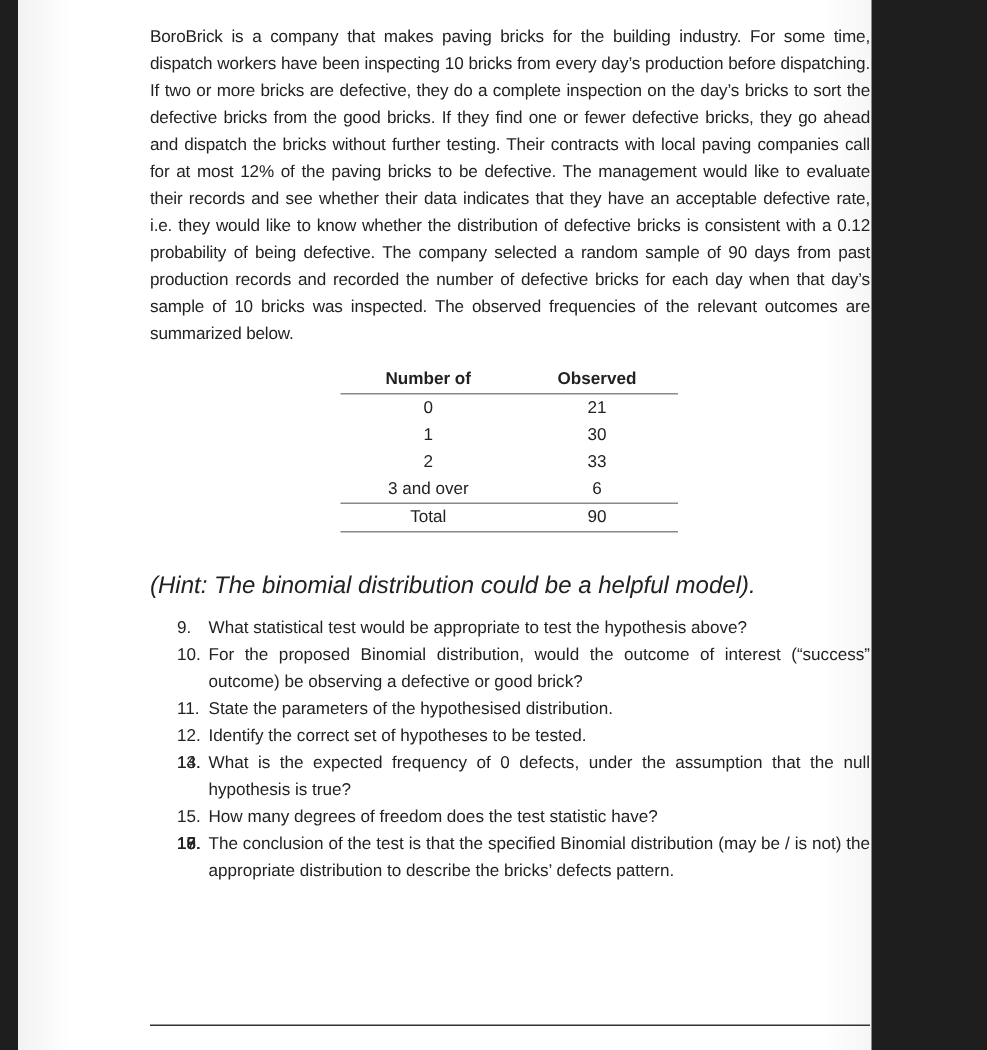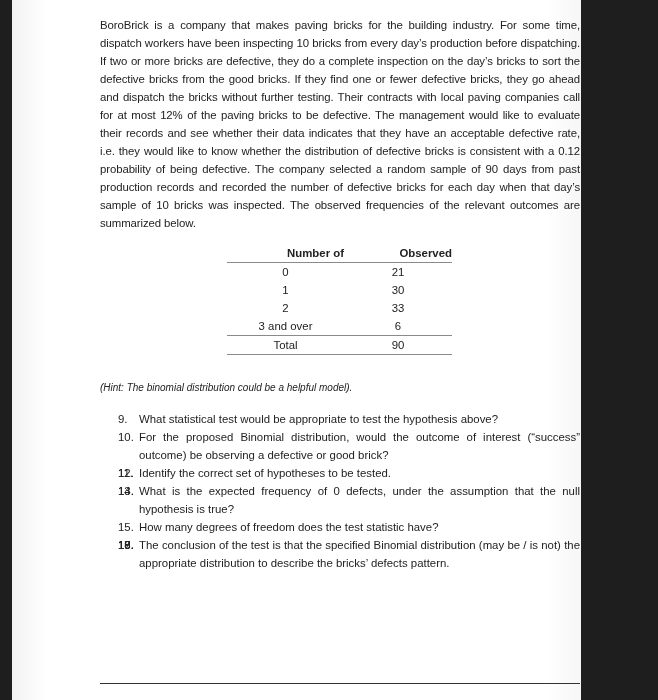--- a/index.html
+++ b/index.html
@@ -16,27 +16,27 @@
   }
   .body-text {
     position: absolute; left: 88px; top: 16px; width: 480px;
     font-size: 11.4px; line-height: 18px; text-align: justify;
     letter-spacing: -0.1px;
   }
   .table-wrap {
     position: absolute; left: 215px; top: 244px; width: 225px;
   }
   table { border-collapse: collapse; width: 100%; font-size: 11.4px; }
-  th { font-weight: bold; line-height: 18px; padding: 0; text-align: right; vertical-align: bottom; }
+  th { font-weight: bold; line-height: 18px; padding: 0; text-align: center; vertical-align: bottom; }
   td { line-height: 18px; padding: 0; text-align: center; }
   thead tr:last-child th { border-bottom: 1.5px solid #8a8a8a; }
   tr.last-data td { border-bottom: 1.5px solid #8a8a8a; }
   tr.total td { border-bottom: 1.5px solid #8a8a8a; }
   .hint {
-    position: absolute; left: 88px; top: 382px; font-size: 10px; font-style: italic;
+    position: absolute; left: 88px; top: 382px; font-size: 16px; font-style: italic;
   }
   ol.questions {
     position: absolute; left: 106px; top: 410px; width: 462px;
     margin: 0; padding: 0; list-style: none;
     font-size: 11.4px; line-height: 18px;
   }
   ol.questions li { position: relative; padding-left: 21px; text-align: justify; }
   ol.questions li .num { position: absolute; left: 0; top: 0; }
   .rule {
     position: absolute; left: 88px; top: 683px; width: 480px; height: 0;
@@ -81,21 +81,21 @@
         </tr>
       </tbody>
     </table>
   </div>
 
   <div class="hint">(Hint: The binomial distribution could be a helpful model).</div>
 
   <ol class="questions">
     <li><span class="num">9.</span><span>What statistical test would be appropriate to test the hypothesis above?</span></li>
     <li><span class="num">10.</span><span>For the proposed Binomial distribution, would the outcome of interest (“success” outcome) be observing a defective or good brick?</span></li>
-    <li><span class="num">11.</span></li>
+    <li><span class="num">11.</span><span>State the parameters of the hypothesised distribution.</span></li>
     <li><span class="num">12.</span><span>Identify the correct set of hypotheses to be tested.</span></li>
     <li><span class="num">13.</span></li>
     <li><span class="num">14.</span><span>What is the expected frequency of 0 defects, under the assumption that the null hypothesis is true?</span></li>
     <li><span class="num">15.</span><span>How many degrees of freedom does the test statistic have?</span></li>
     <li><span class="num">16.</span></li>
     <li><span class="num">17.</span></li>
     <li><span class="num">18.</span></li>
     <li><span class="num">19.</span><span>The conclusion of the test is that the specified Binomial distribution (may be / is not) the appropriate distribution to describe the bricks’ defects pattern.</span></li>
   </ol>
 

